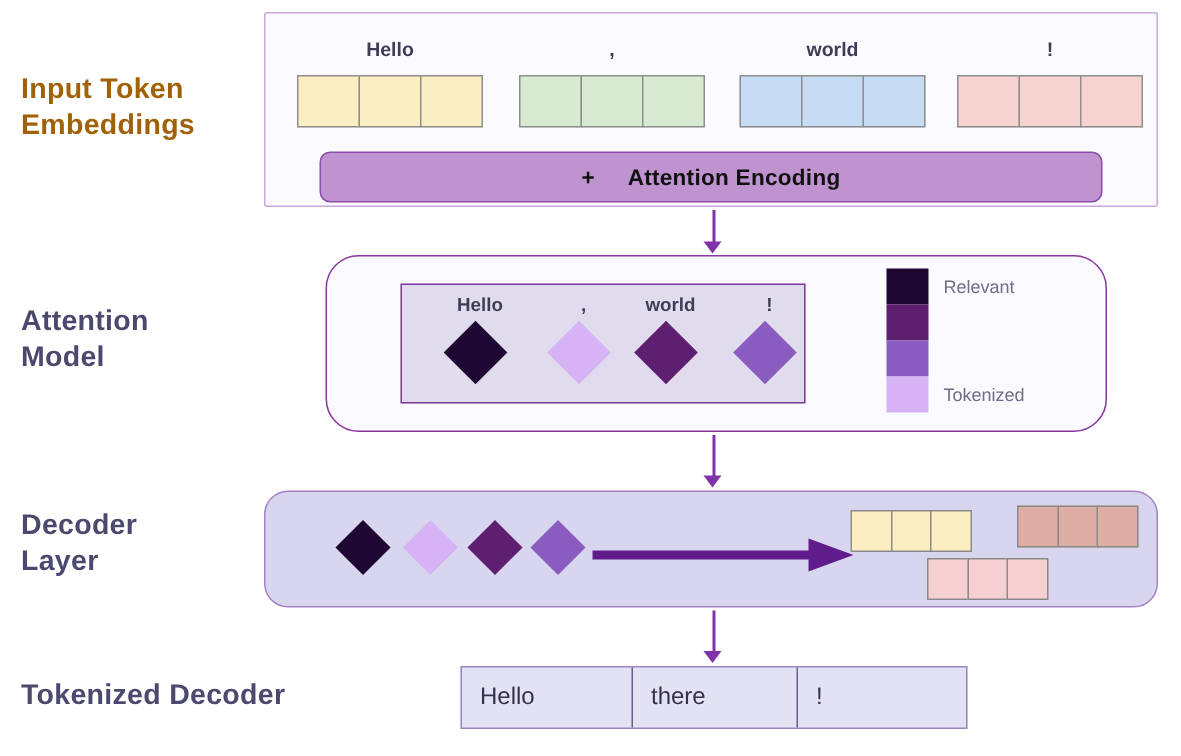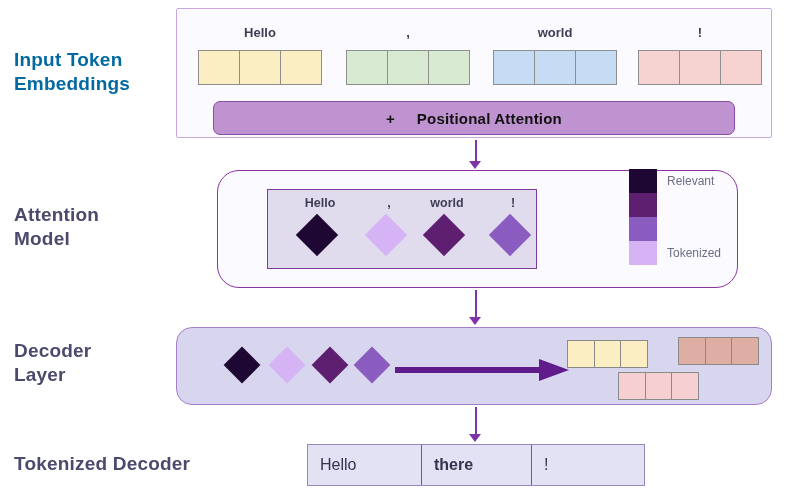--- a/index.html
+++ b/index.html
@@ -94,21 +94,21 @@
   .diamond{position:absolute;transform:rotate(45deg);}
 
   
   .att-item{position:absolute;}
   .att-label{
     position:absolute;left:50%;transform:translateX(-50%);top:0;
     font-size:12.5px;font-weight:bold;color:#3f3d56;white-space:nowrap;
   }
 
   
-  .legend{position:absolute;left:591px;top:169px;margin-left:38px;}
+  .legend{position:absolute;left:591px;top:179px;}
   .legend-swatch{width:28px;height:24px;box-sizing:border-box;}
   .legend-text{
     position:absolute;left:38px;
     font-size:12px;color:#6e6e86;white-space:nowrap;
   }
 
   
   .dec-arrow{position:absolute;left:218px;top:36px;width:175px;height:11px;}
   .dec-arrow .shaft{position:absolute;left:0;top:3px;width:147px;height:6px;background:#5f1c8a;}
   .dec-arrow .head{
@@ -150,21 +150,21 @@
     font-size:16px;color:#33334d;
     border-left:1.5px solid #6a5d8a;
   }
   .out-td:first-child{border-left:none;}
 </style>
 </head>
 <body>
 
 <div id="stage">
 
-  <div class="row-label" style="left: 14px; top: 48px; color: #0369a1;">Input Token
+  <div class="row-label" style="left: 14px; top: 48px; color: #a16207;">Input Token
 Embeddings</div>
 
   <div class="row-label" style="left: 14px; top: 339px; color: rgb(75, 74, 110);">Decoder
 Layer</div>
 
   <div class="row-label" style="left: 14px; top: 203px; color: rgb(75, 74, 110);">Attention
 Model</div>
 
   <div class="row-label" style="left: 14px; top: 452px; color: rgb(75, 74, 110);">Tokenized Decoder</div>
 
@@ -202,21 +202,21 @@
       <div class="cells">
         <div class="cell" style="background: rgb(246, 211, 209);"></div>
         <div class="cell" style="background: rgb(246, 211, 209);"></div>
         <div class="cell" style="background: rgb(246, 211, 209);"></div>
       </div>
     </div>
   </div>
 
   <div class="pos-bar" style="left:213px;top:101px;">
     <span class="pos-plus">+</span>
-    <span class="pos-text">Positional Attention</span>
+    <span class="pos-text">Attention Encoding</span>
   </div>
 
   <div class="conn" style="left:469px;top:140px;height:29px;">
     <div class="line" style="height:22px;"></div>
     <div class="tip" style="top:21px;"></div>
   </div>
 
   <div class="panel panel-attention dots">
     <div class="attention-inner dots">
 
@@ -288,17 +288,17 @@
     </div>
   </div>
 
   <div class="conn" style="left:469px;top:407px;height:36px;">
     <div class="line" style="height:28px;"></div>
     <div class="tip" style="top:27px;"></div>
   </div>
 
   <div class="out-table dots">
     <div class="out-td" style="width:113px;">Hello</div>
-    <div class="out-td" style="width:110px;font-weight:bold;">there</div>
+    <div class="out-td" style="width:110px;">there</div>
     <div class="out-td" style="width:113px;">!</div>
   </div>
 
 </div>
 
 </body></html>

